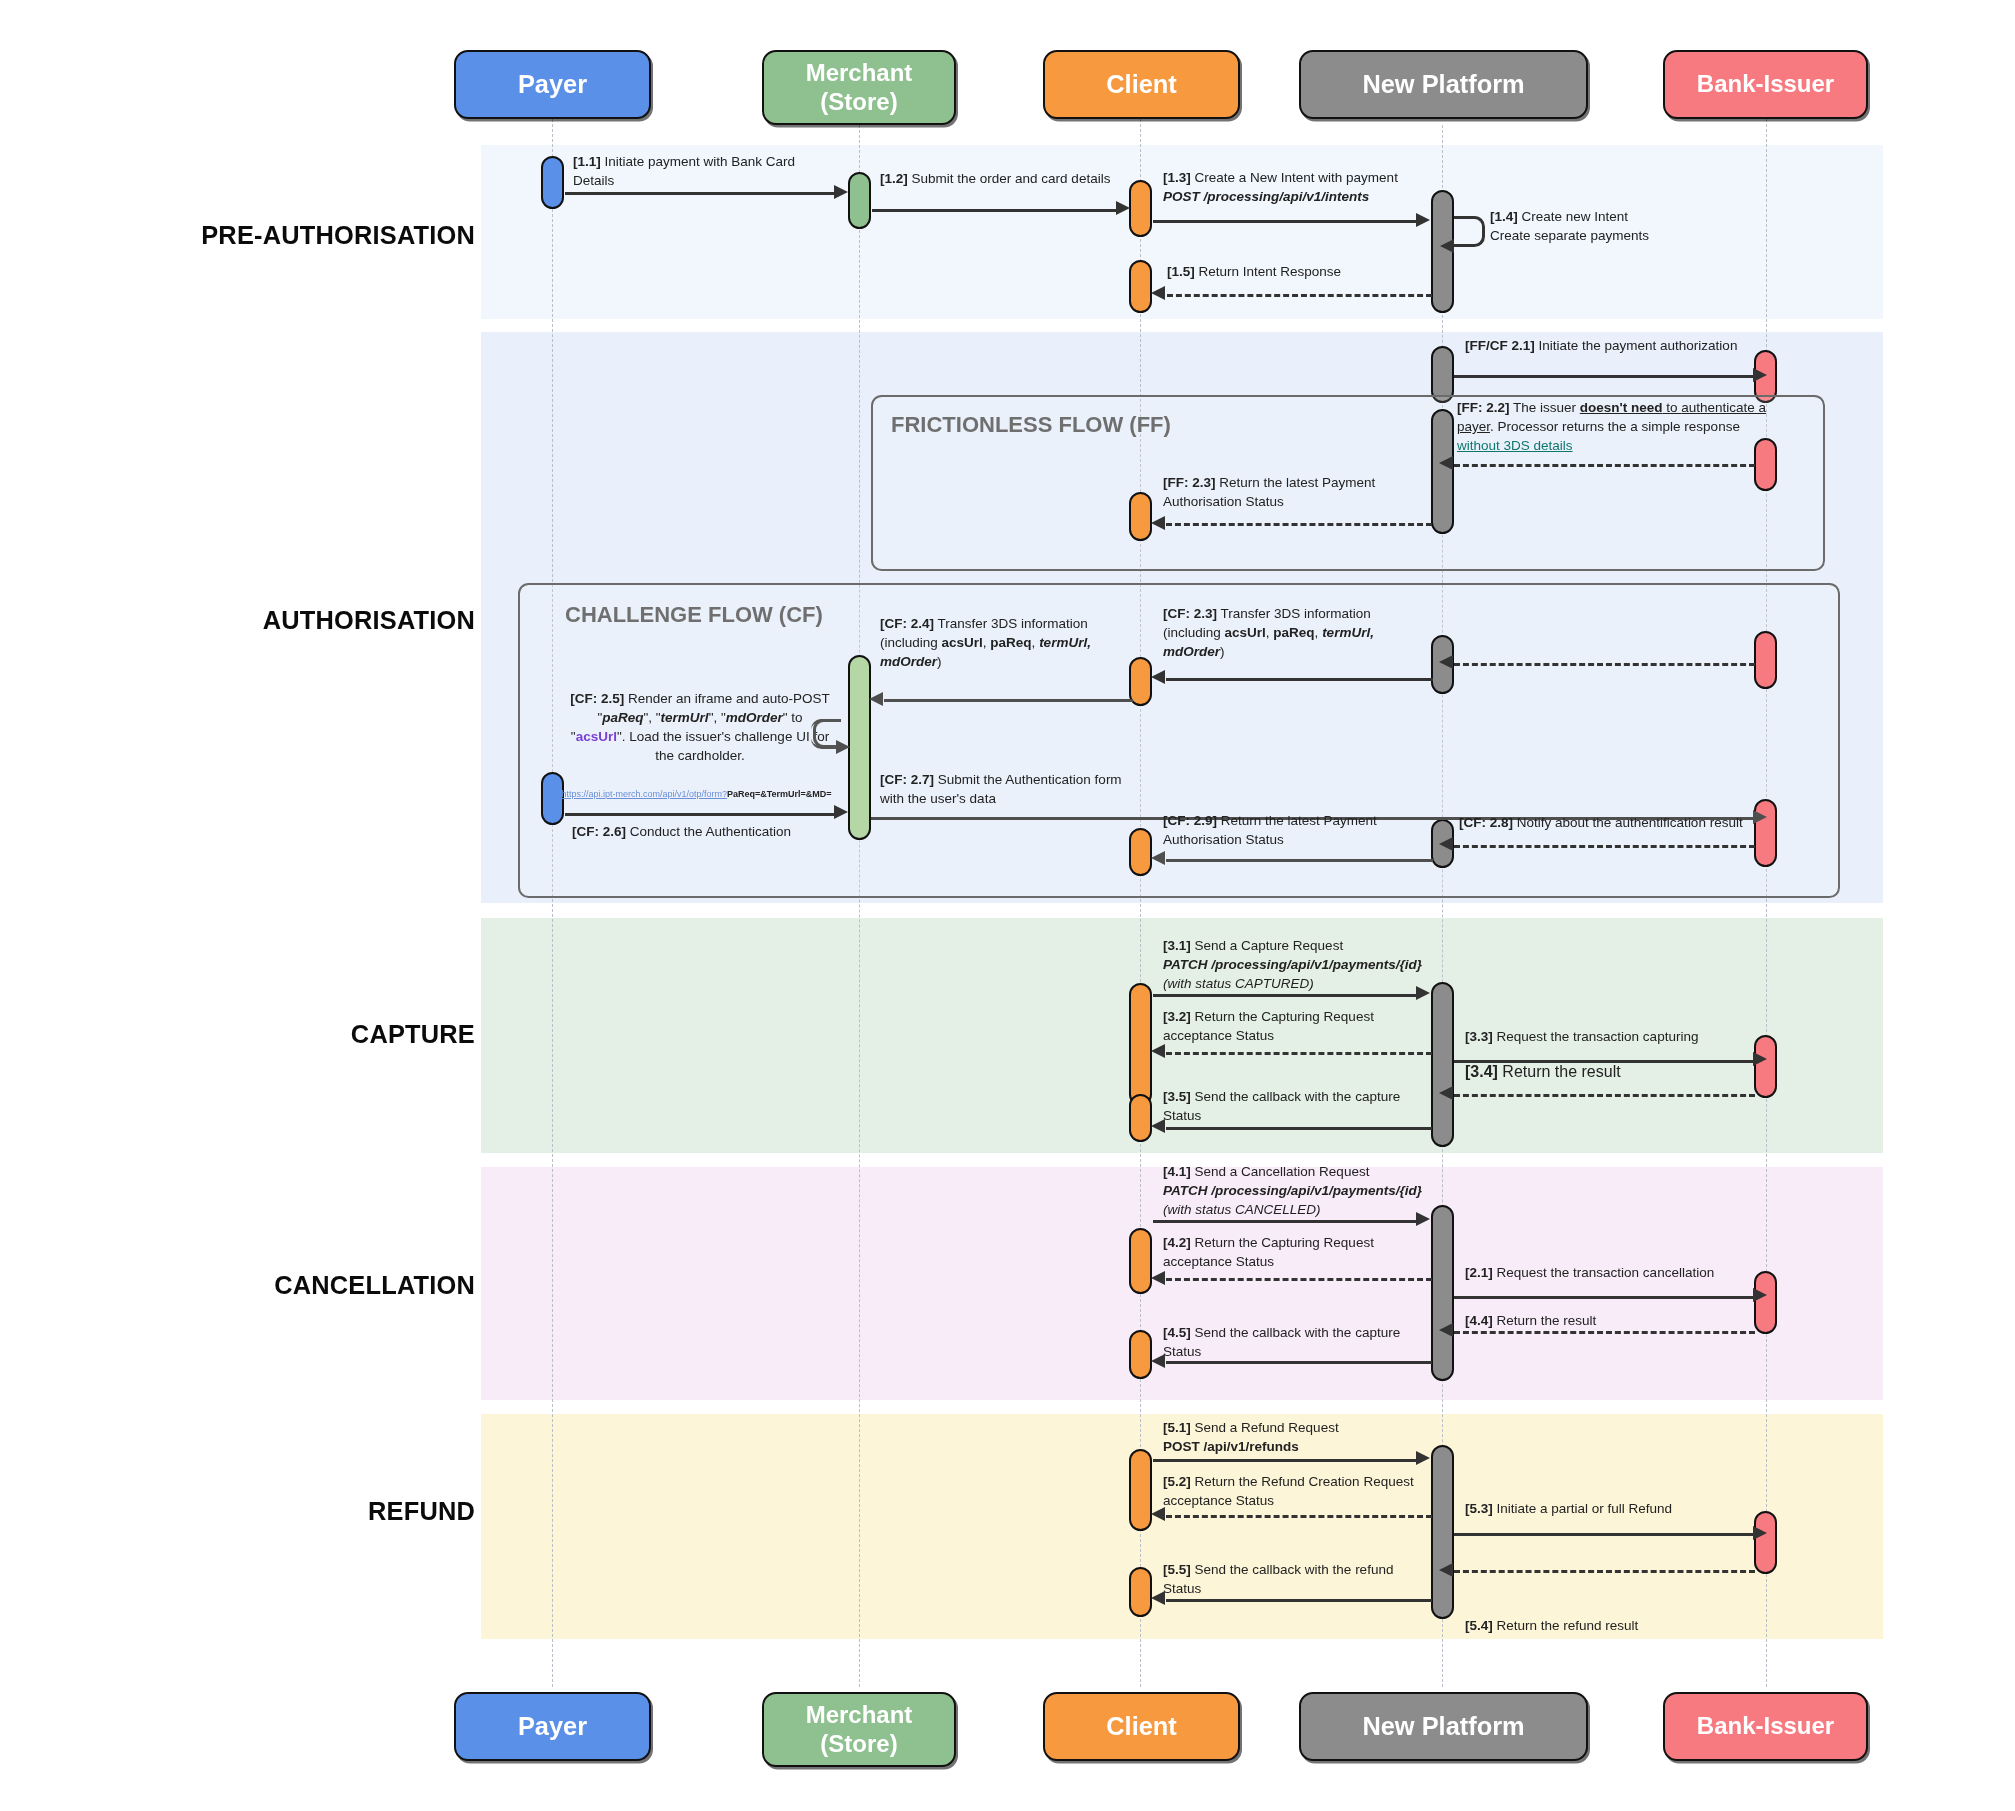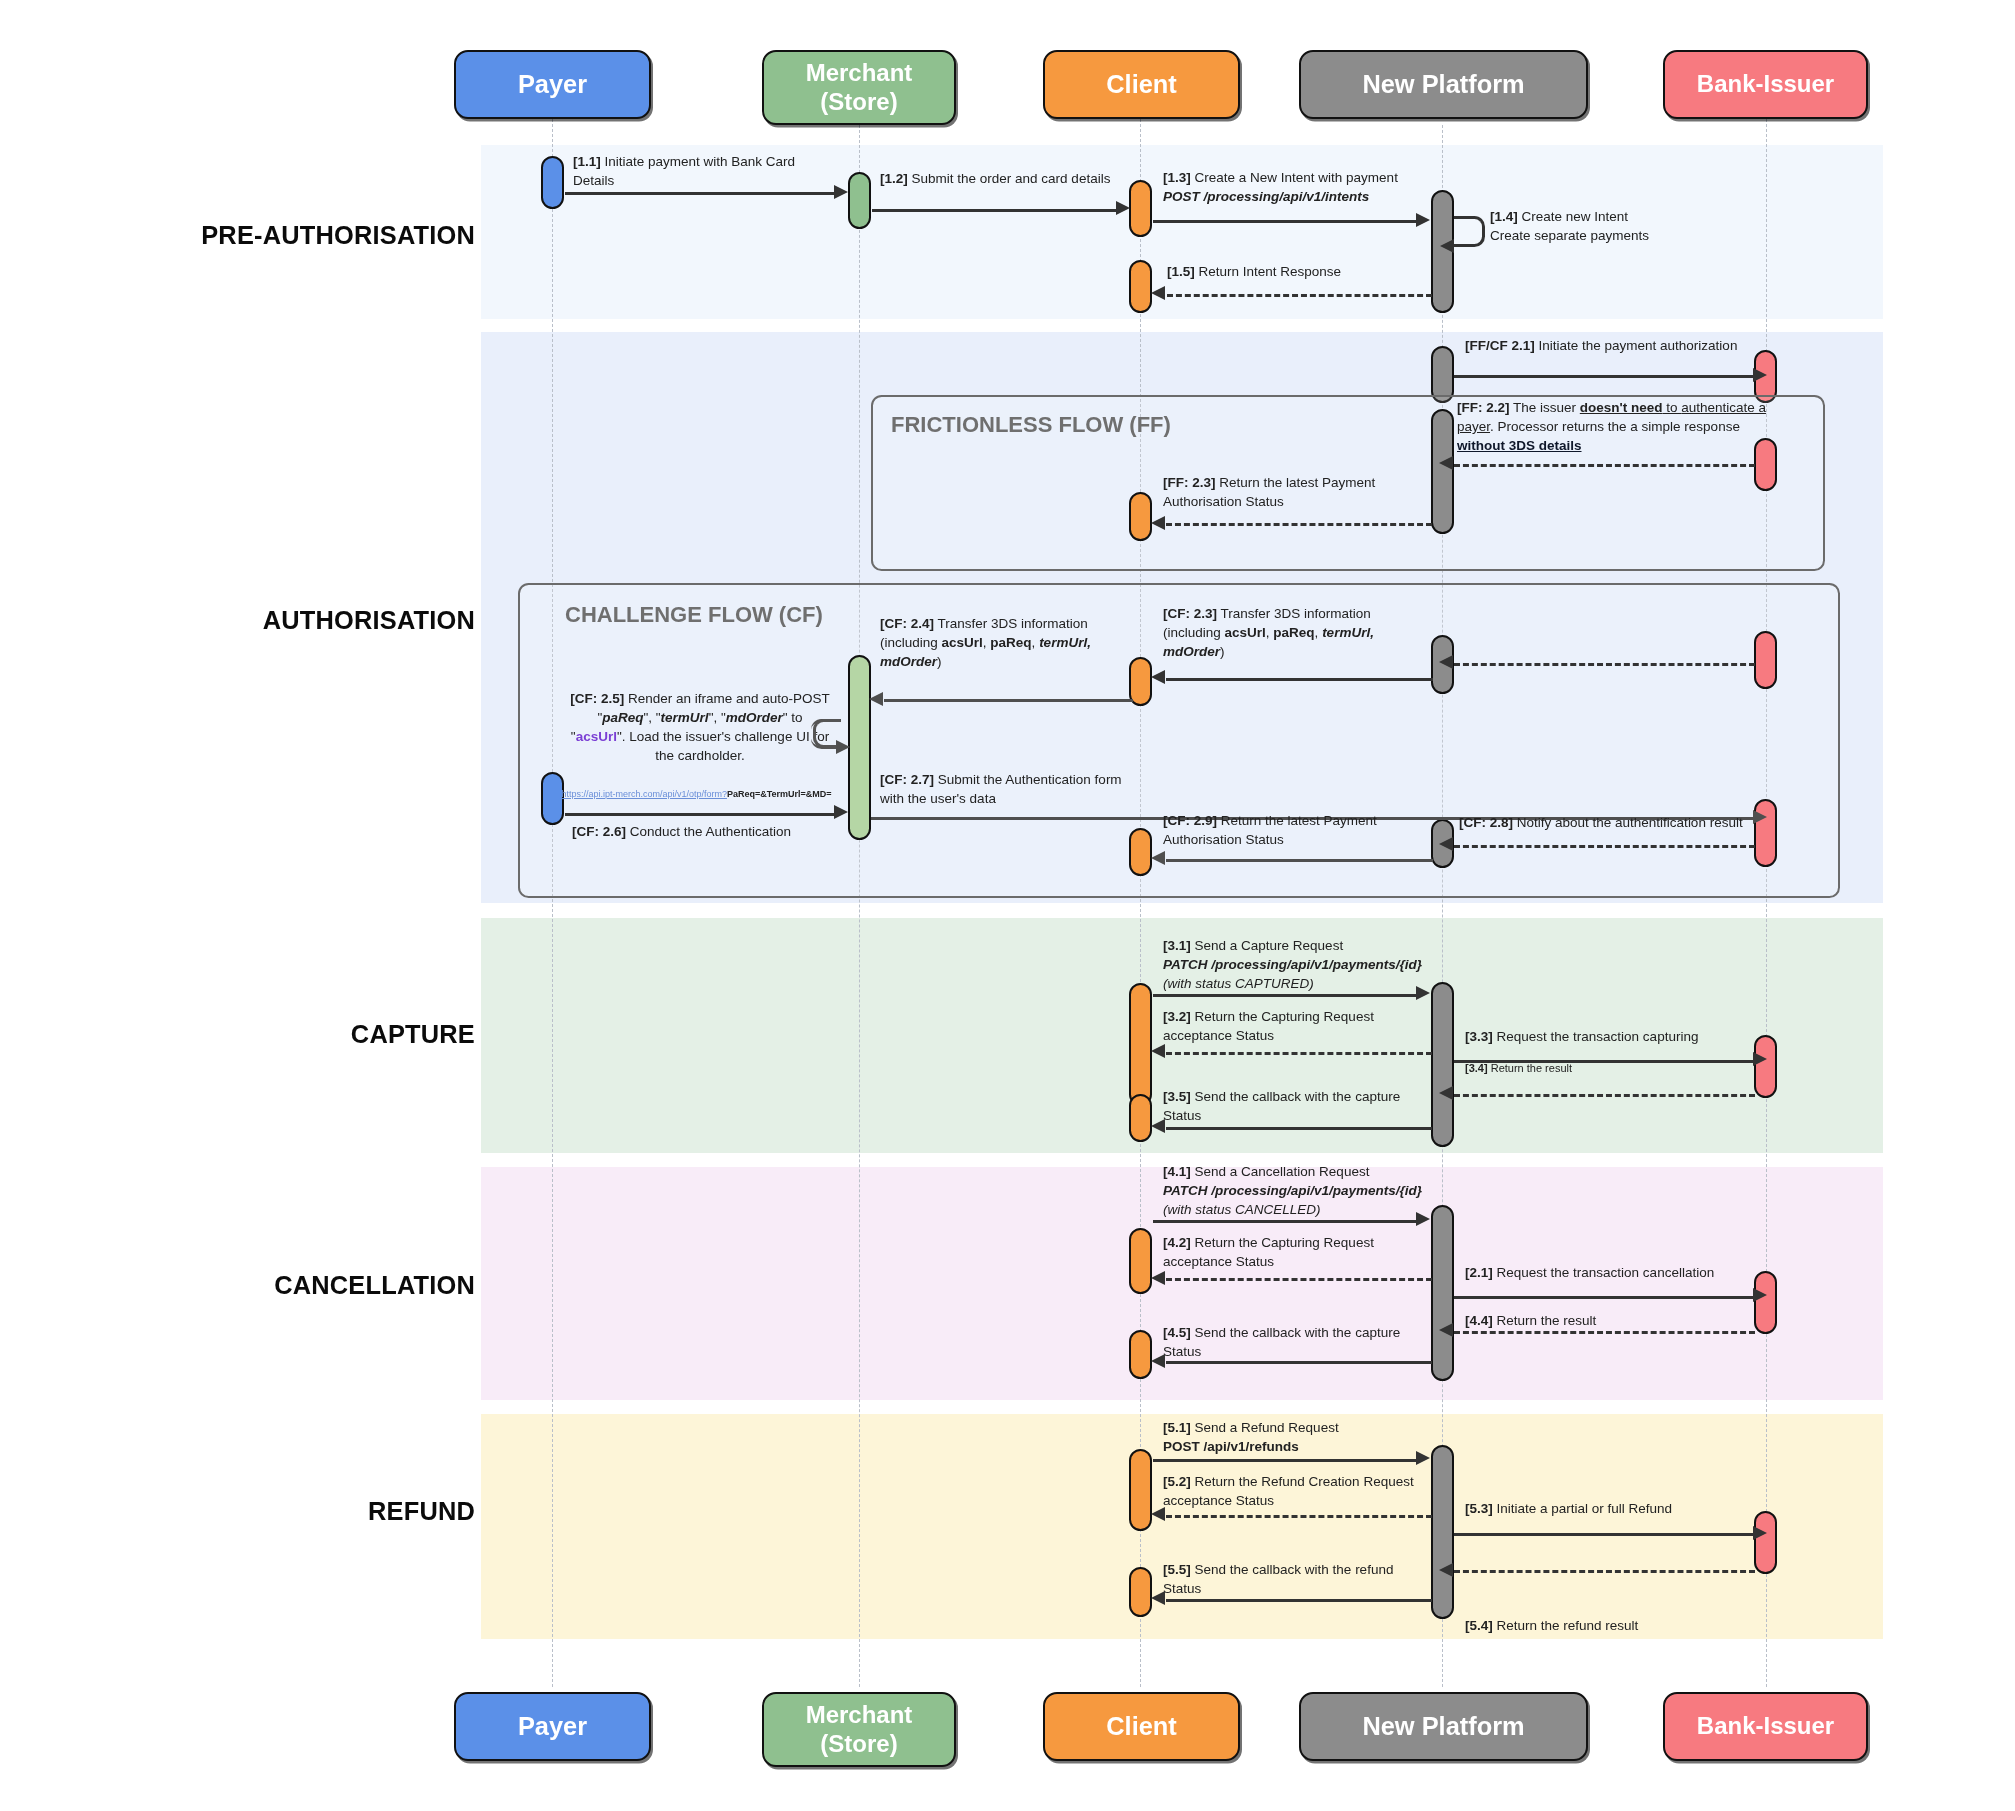--- a/index.html
+++ b/index.html
@@ -45,21 +45,21 @@
 
   
   .lbl{position:absolute;color:#222;line-height:1.42;
       font-family:"Liberation Sans", sans-serif;}
   .lbl b{font-weight:bold;}
   .lbl i{font-style:italic;}
   .lbl .code{font-weight:bold;font-style:italic;}
   .lbl .u{text-decoration:underline;font-weight:bold;}
   .lbl .uline{text-decoration:underline;}
   .lbl .red{color:#cc0000;font-weight:bold;text-decoration:underline;}
-  .lbl .green{color:#0f172a;font-weight:bold;text-decoration:underline;}
+  .lbl .green{color:#0f766e;font-weight:normal;text-decoration:underline;}
   .lbl .purple{color:#7b3fd4;font-weight:bold;}
   .lbl .link{color:#6a8fd8;text-decoration:underline;}
   .lbl.center{text-align:center;margin-top:44px;}
 
   
   .frag{position:absolute;border:2.9px solid #6b6b6b;border-radius:10.6px;
      box-sizing:border-box;background:rgba(255,255,255,0.12);}
   .frag-title{position:absolute;color:#6f6f6f;font-weight:bold;
      font-family:"Liberation Sans", sans-serif;white-space:nowrap;}
 
@@ -270,21 +270,21 @@
   </div>
   <div class="msg dash" style="left:1166px;top:1052px;width:266px;"></div>
   <div class="arrowhead ah-left" style="left:1151px;top:1044px;"></div>
 
   <div class="lbl" style="left:1465px;top:1027px;width:311px;font-size:13.5px;">
     <b>[3.3]</b> <span>Request the transaction capturing</span>
   </div>
   <div class="msg" style="left:1454px;top:1060px;width:301px;"></div>
   <div class="arrowhead ah-right" style="left:1753px;top:1052px;"></div>
 
-  <div class="lbl" style="left:1465px;top:1061px;width:340px;font-size:11px;">
+  <div class="lbl" style="left:1465px;top:1061px;width:340px;font-size:16px;">
     <b>[3.4]</b> <span>Return the result</span>
   </div>
   <div class="msg dash" style="left:1454px;top:1094px;width:301px;"></div>
   <div class="arrowhead ah-left" style="left:1439px;top:1086px;"></div>
 
   <div class="lbl" style="left:1163px;top:1087px;width:254px;font-size:13.5px;">
     <b>[3.5]</b> <span>Send the callback with the capture Status</span>
   </div>
   <div class="msg" style="left:1166px;top:1127px;width:266px;"></div>
   <div class="arrowhead ah-left" style="left:1151px;top:1119px;"></div>

